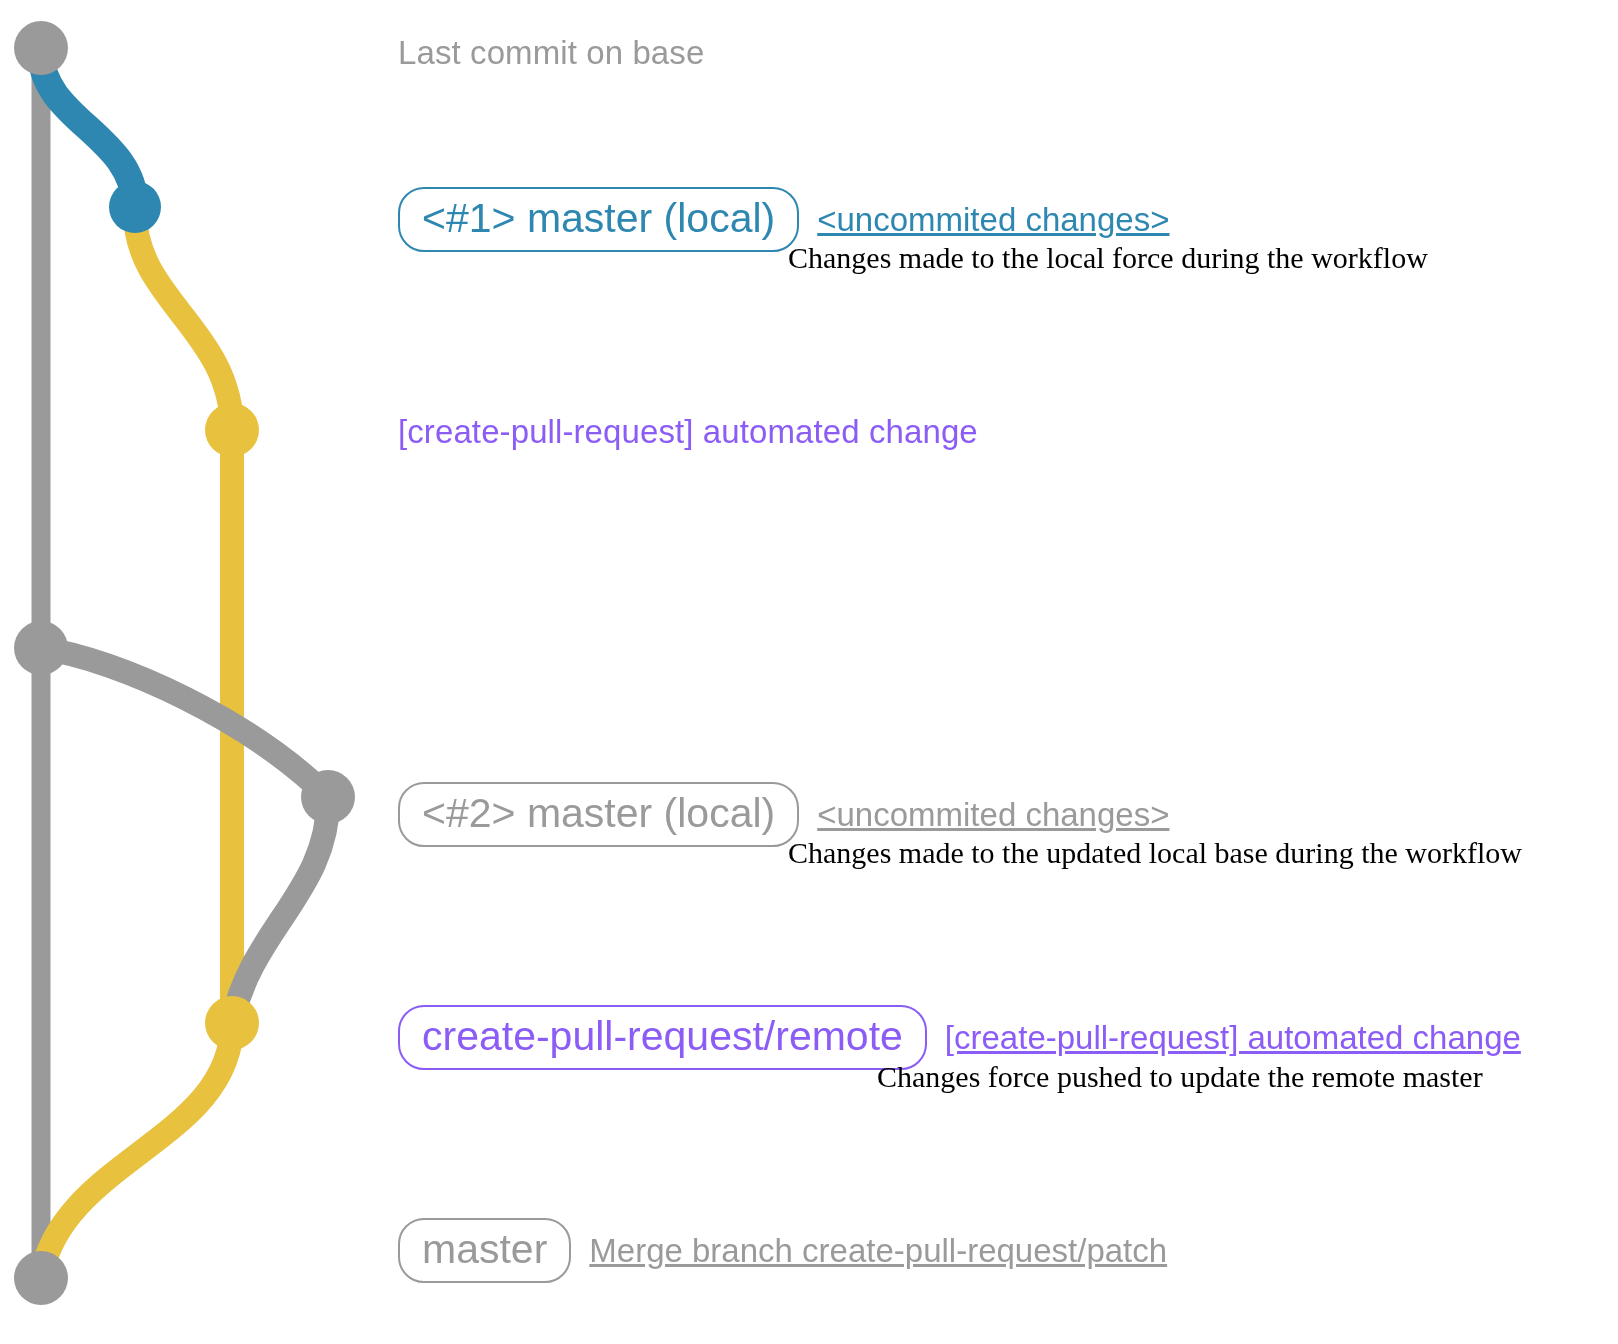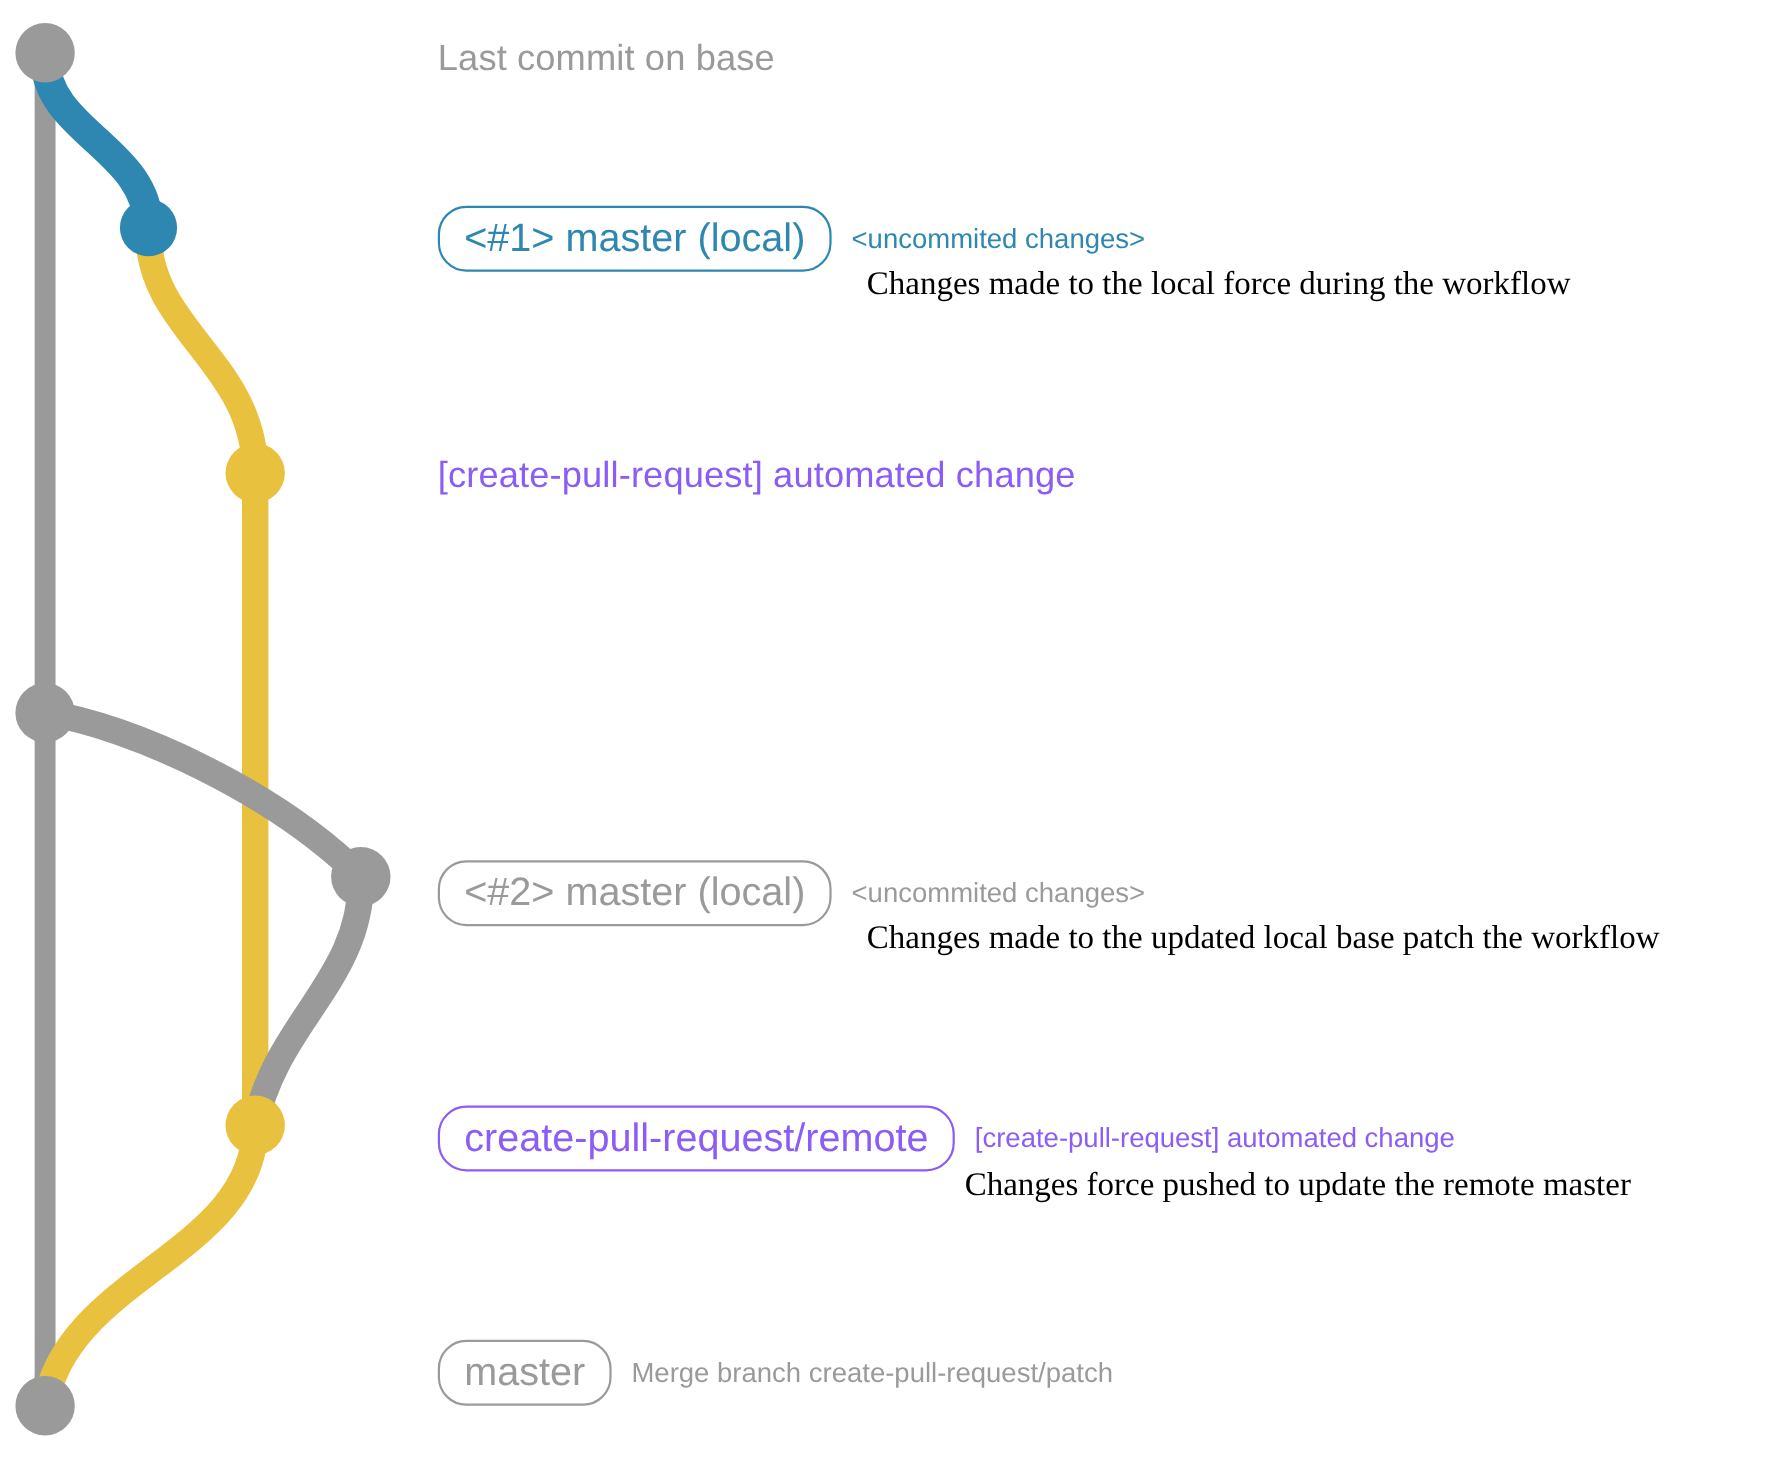--- a/index.html
+++ b/index.html
@@ -54,37 +54,38 @@
   }
 
   .badge {
     display: inline-flex;
     align-items: center;
     justify-content: center;
     border: 2px solid currentColor;
     border-radius: 26px;
     padding: 9px 22px 11px 22px;
     font-family: "Liberation Sans", sans-serif;
-    font-size: 36px;
+    font-size: 41px;
     line-height: 1;
     white-space: nowrap;
     background: #ffffff;
   }
 
   .badge-text {
     display: inline-block;
     line-height: 1;
   }
 
   .headline-note {
     font-family: "Liberation Sans", sans-serif;
-    font-size: 25px;
+    font-size: 33px;
     line-height: 1;
     white-space: nowrap;
     margin-left: 18px;
+    text-decoration: underline;
   }
 
   .subnote {
     position: absolute;
     font-family: "Liberation Serif", serif;
     font-size: 30px;
     color: #000000;
     white-space: nowrap;
     line-height: 1;
   }
@@ -147,21 +148,21 @@
 
 
   <div class="anno-row" style="left:398px; top:782px;">
     <div class="headline">
       <span class="badge c-gray">
         <span class="badge-text">&lt;#2&gt; master (local)</span>
       </span>
       <span class="headline-note c-gray">&lt;uncommited changes&gt;</span>
     </div>
   </div>
-  <div class="subnote" style="left:788px; top:838px;">Changes made to the updated local base patch the workflow</div>
+  <div class="subnote" style="left:788px; top:838px;">Changes made to the updated local base during the workflow</div>
 
   <div class="anno-row" style="left:398px; top:1005px;">
     <div class="headline">
       <span class="badge c-yellow">
         <span class="badge-text">create-pull-request/remote</span>
       </span>
       <span class="headline-note c-yellow">[create-pull-request] automated change</span>
     </div>
   </div>
   <div class="subnote" style="left:877px; top:1062px;">Changes force pushed to update the remote master</div>

